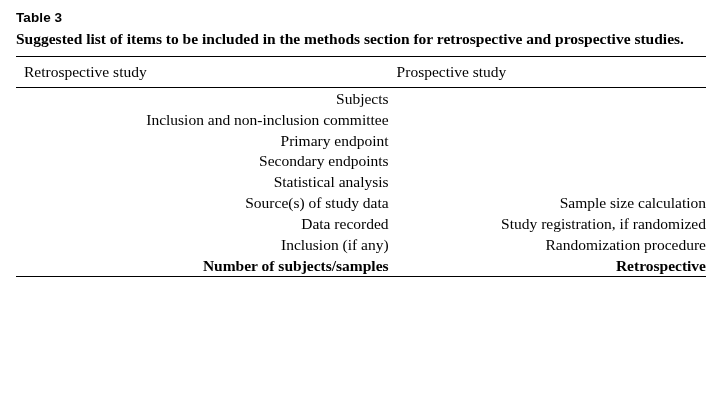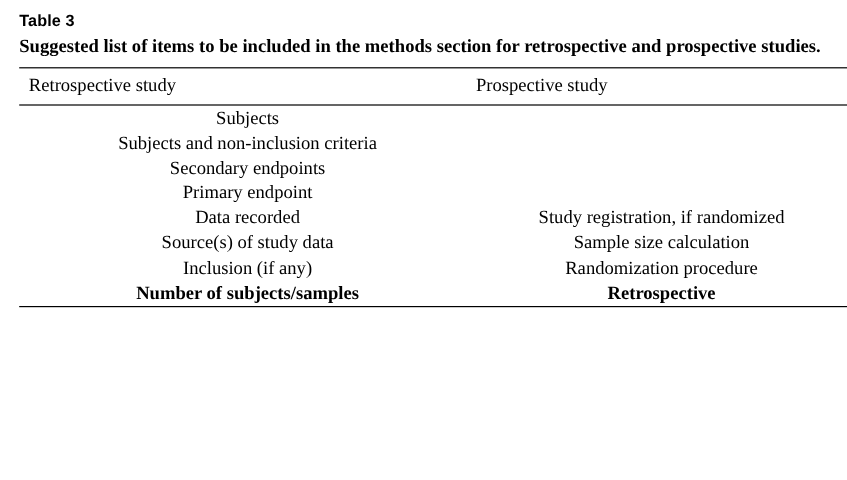--- a/index.html
+++ b/index.html
@@ -55,21 +55,21 @@
   }
   table.tbl th {
     text-align: left;
     font-weight: normal;
     font-family: "Liberation Serif", serif;
     font-size: 15.5px;
     padding: 6px 0 6px 8px;
     vertical-align: top;
   }
   table.tbl td {
-    text-align: center;
+    text-align: right;
     vertical-align: top;
     padding: 0.5px 0 0.5px 8px;
     line-height: 1.28;
     font-size: 15.5px;
   }
   .col-a { width: 54%; }
   .col-b { width: 46%; }
   .cont-line {
     display: block;
     padding-left: 18px;
@@ -108,38 +108,42 @@
     <colgroup>
       <col class="col-a">
       <col class="col-b">
     </colgroup>
     <tbody>
       <tr class="body-top">
         <td>Subjects</td>
         <td></td>
       </tr>
       <tr>
-        <td>Subjects and non-inclusion criteria</td>
+        <td>Inclusion and non-inclusion committee</td>
+        <td></td>
+      </tr>
+      <tr>
+        <td>Primary endpoint</td>
         <td></td>
       </tr>
       <tr>
         <td>Secondary endpoints</td>
         <td></td>
       </tr>
       <tr>
-        <td>Primary endpoint</td>
+        <td>Statistical analysis</td>
         <td></td>
+      </tr>
+      <tr>
+        <td>Source(s) of study data</td>
+        <td>Sample size calculation</td>
       </tr>
       <tr>
         <td>Data recorded</td>
         <td>Study registration, if randomized</td>
-      </tr>
-      <tr>
-        <td>Source(s) of study data</td>
-        <td>Sample size calculation</td>
       </tr>
       <tr>
         <td>Inclusion (if any)</td>
         <td>Randomization procedure</td>
       </tr>
       <tr class="body-bottom">
         <td>Number of subjects/samples</td>
         <td>Retrospective</td>
       </tr>
     </tbody>

